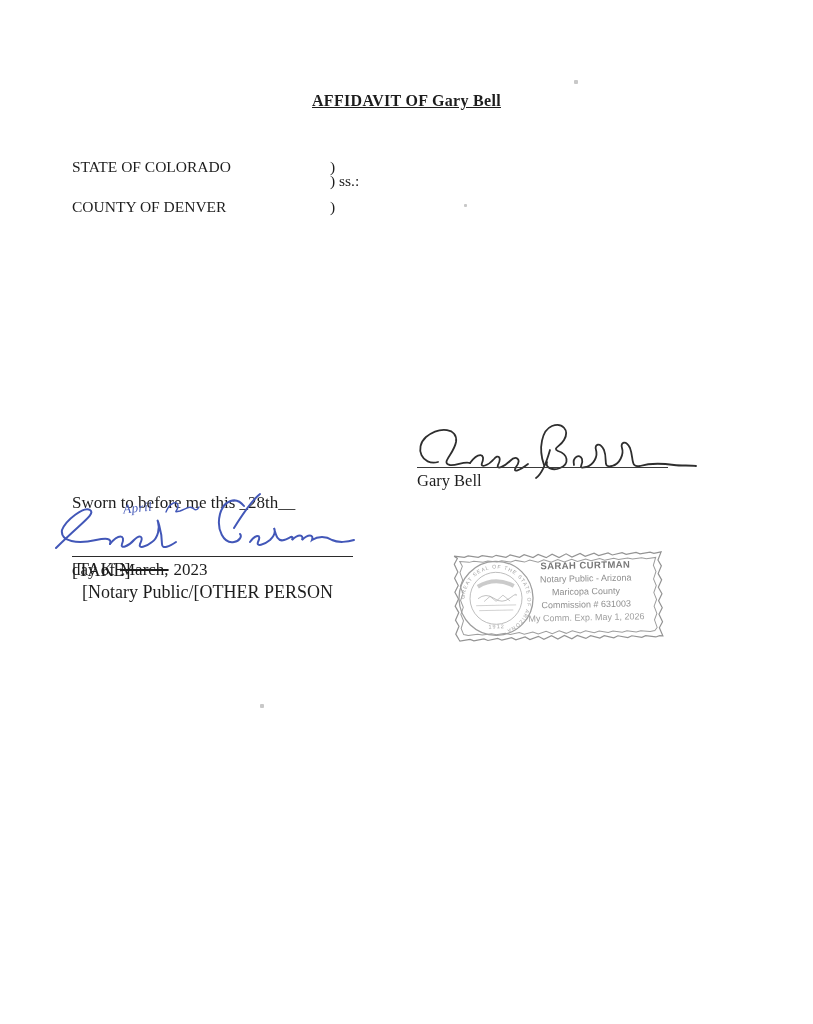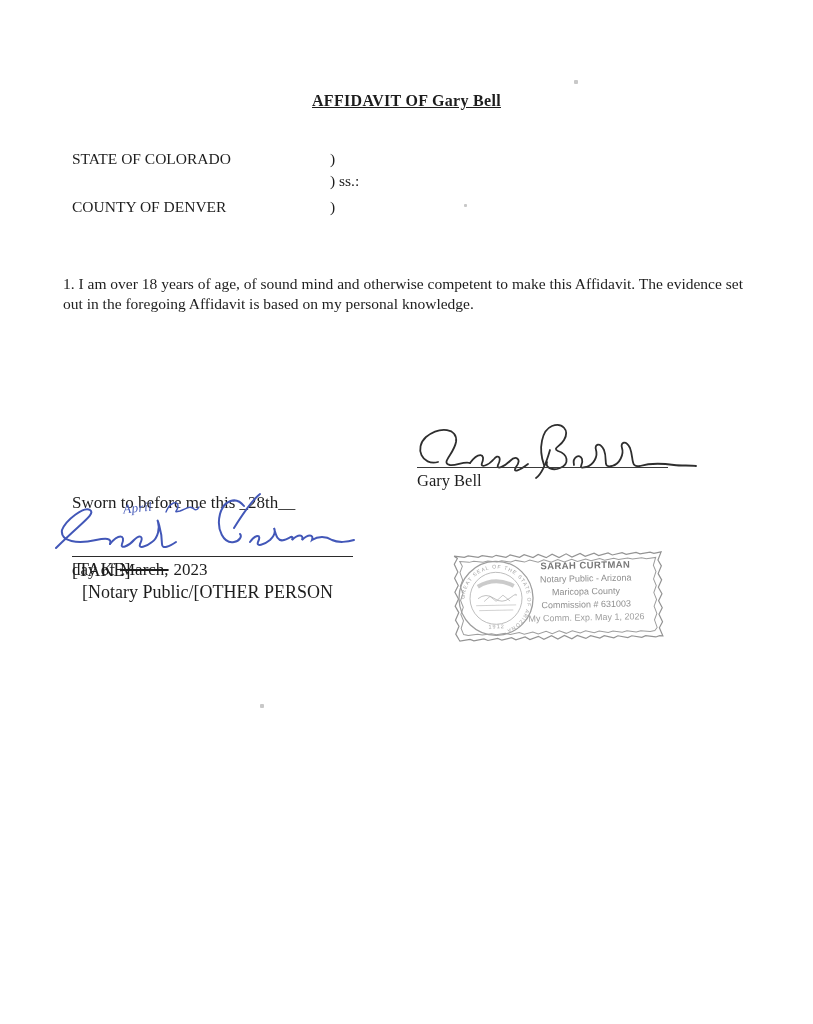--- a/index.html
+++ b/index.html
@@ -53,35 +53,34 @@
   .speck-c{left:260px;top:704px;width:4px;height:4px;}
 </style>
 </head>
 <body>
 
 <div class="page">
 
   <div class="doc-title">AFFIDAVIT OF Gary Bell</div>
 
   <div class="venue">
-    <div class="venue-row" style="top:4px">
+    <div class="venue-row" style="top:12px">
       <span>STATE OF COLORADO</span>
       <span class="venue-paren">)</span>
     </div>
     <div class="venue-row" style="top:26px">
       <span class="venue-paren">) ss.:</span>
     </div>
     <div class="venue-row" style="top:52px">
       <span>COUNTY OF DENVER</span>
       <span class="venue-paren">)</span>
     </div>
   </div>
 
 
-  <div class="para p1">1. I am over 18 years of age, of sound mind and otherwise competent to make this Affidavit. The evidence set out in the foregoing Affidavit is based on my personal knowledge.</div>
 
   <svg class="gary-sig-svg" width="320" height="60" viewBox="0 0 320 60" aria-label="Gary Bell">
     <g fill="none" stroke="#2e2e2e" stroke-width="1.8" stroke-linecap="round">
       <path d="M 40,42 C 24,46 16,28 28,17 C 42,6 60,8 58,22 C 56,34 42,43 52,45 C 58,46 66,41 72,43"></path>
       <path d="M 72,43 C 80,32 88,33 84,43 C 82,48 90,46 96,39 C 100,34 104,37 100,45 C 98,50 106,47 112,41 C 118,35 124,39 118,47 C 114,54 122,50 130,44"></path>
       <path d="M 146,45 C 140,28 144,10 154,6 C 164,2 172,10 166,20 C 162,27 154,28 160,31 C 170,34 172,44 162,48 C 155,51 147,48 149,42"></path>
       <path d="M 152,30 C 148,44 144,54 138,58"></path>
       <path d="M 176,45 C 174,37 182,33 184,39 C 186,45 178,49 188,47 C 196,45 200,36 198,30 C 196,24 202,22 206,30 C 210,40 204,48 214,46 C 222,44 226,34 224,28 C 222,22 228,20 232,28 C 236,38 232,48 242,46 C 252,43 262,43 276,45 C 284,46 292,45 298,46"></path>
     </g>
   </svg>

